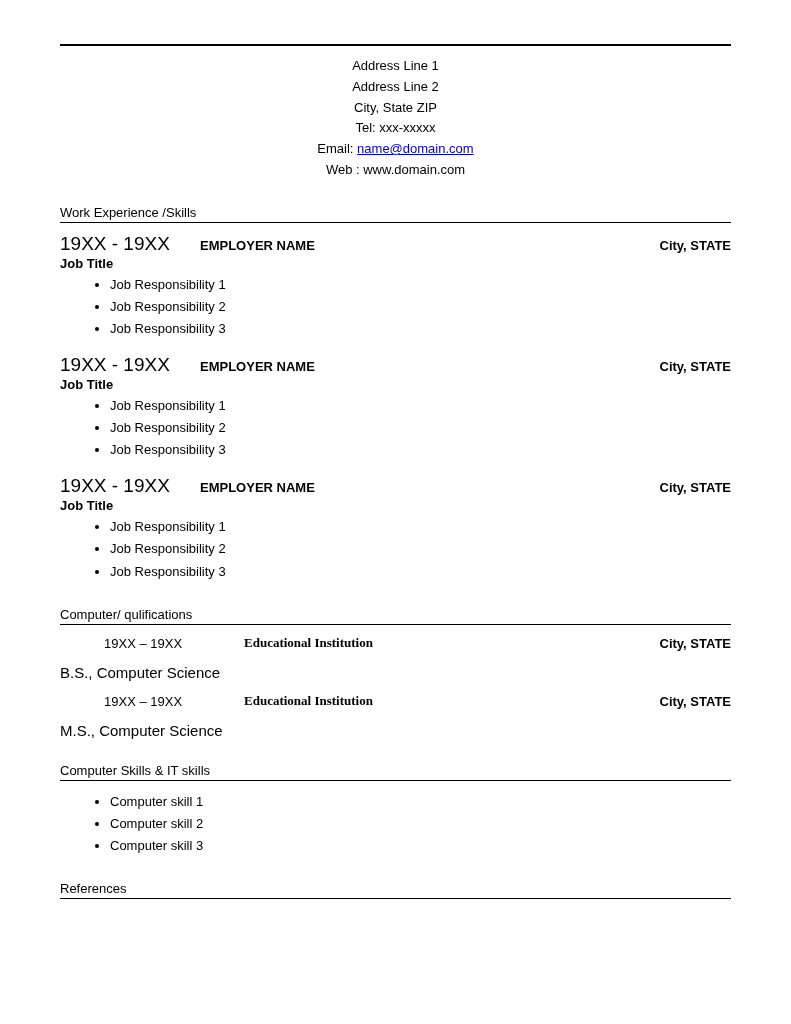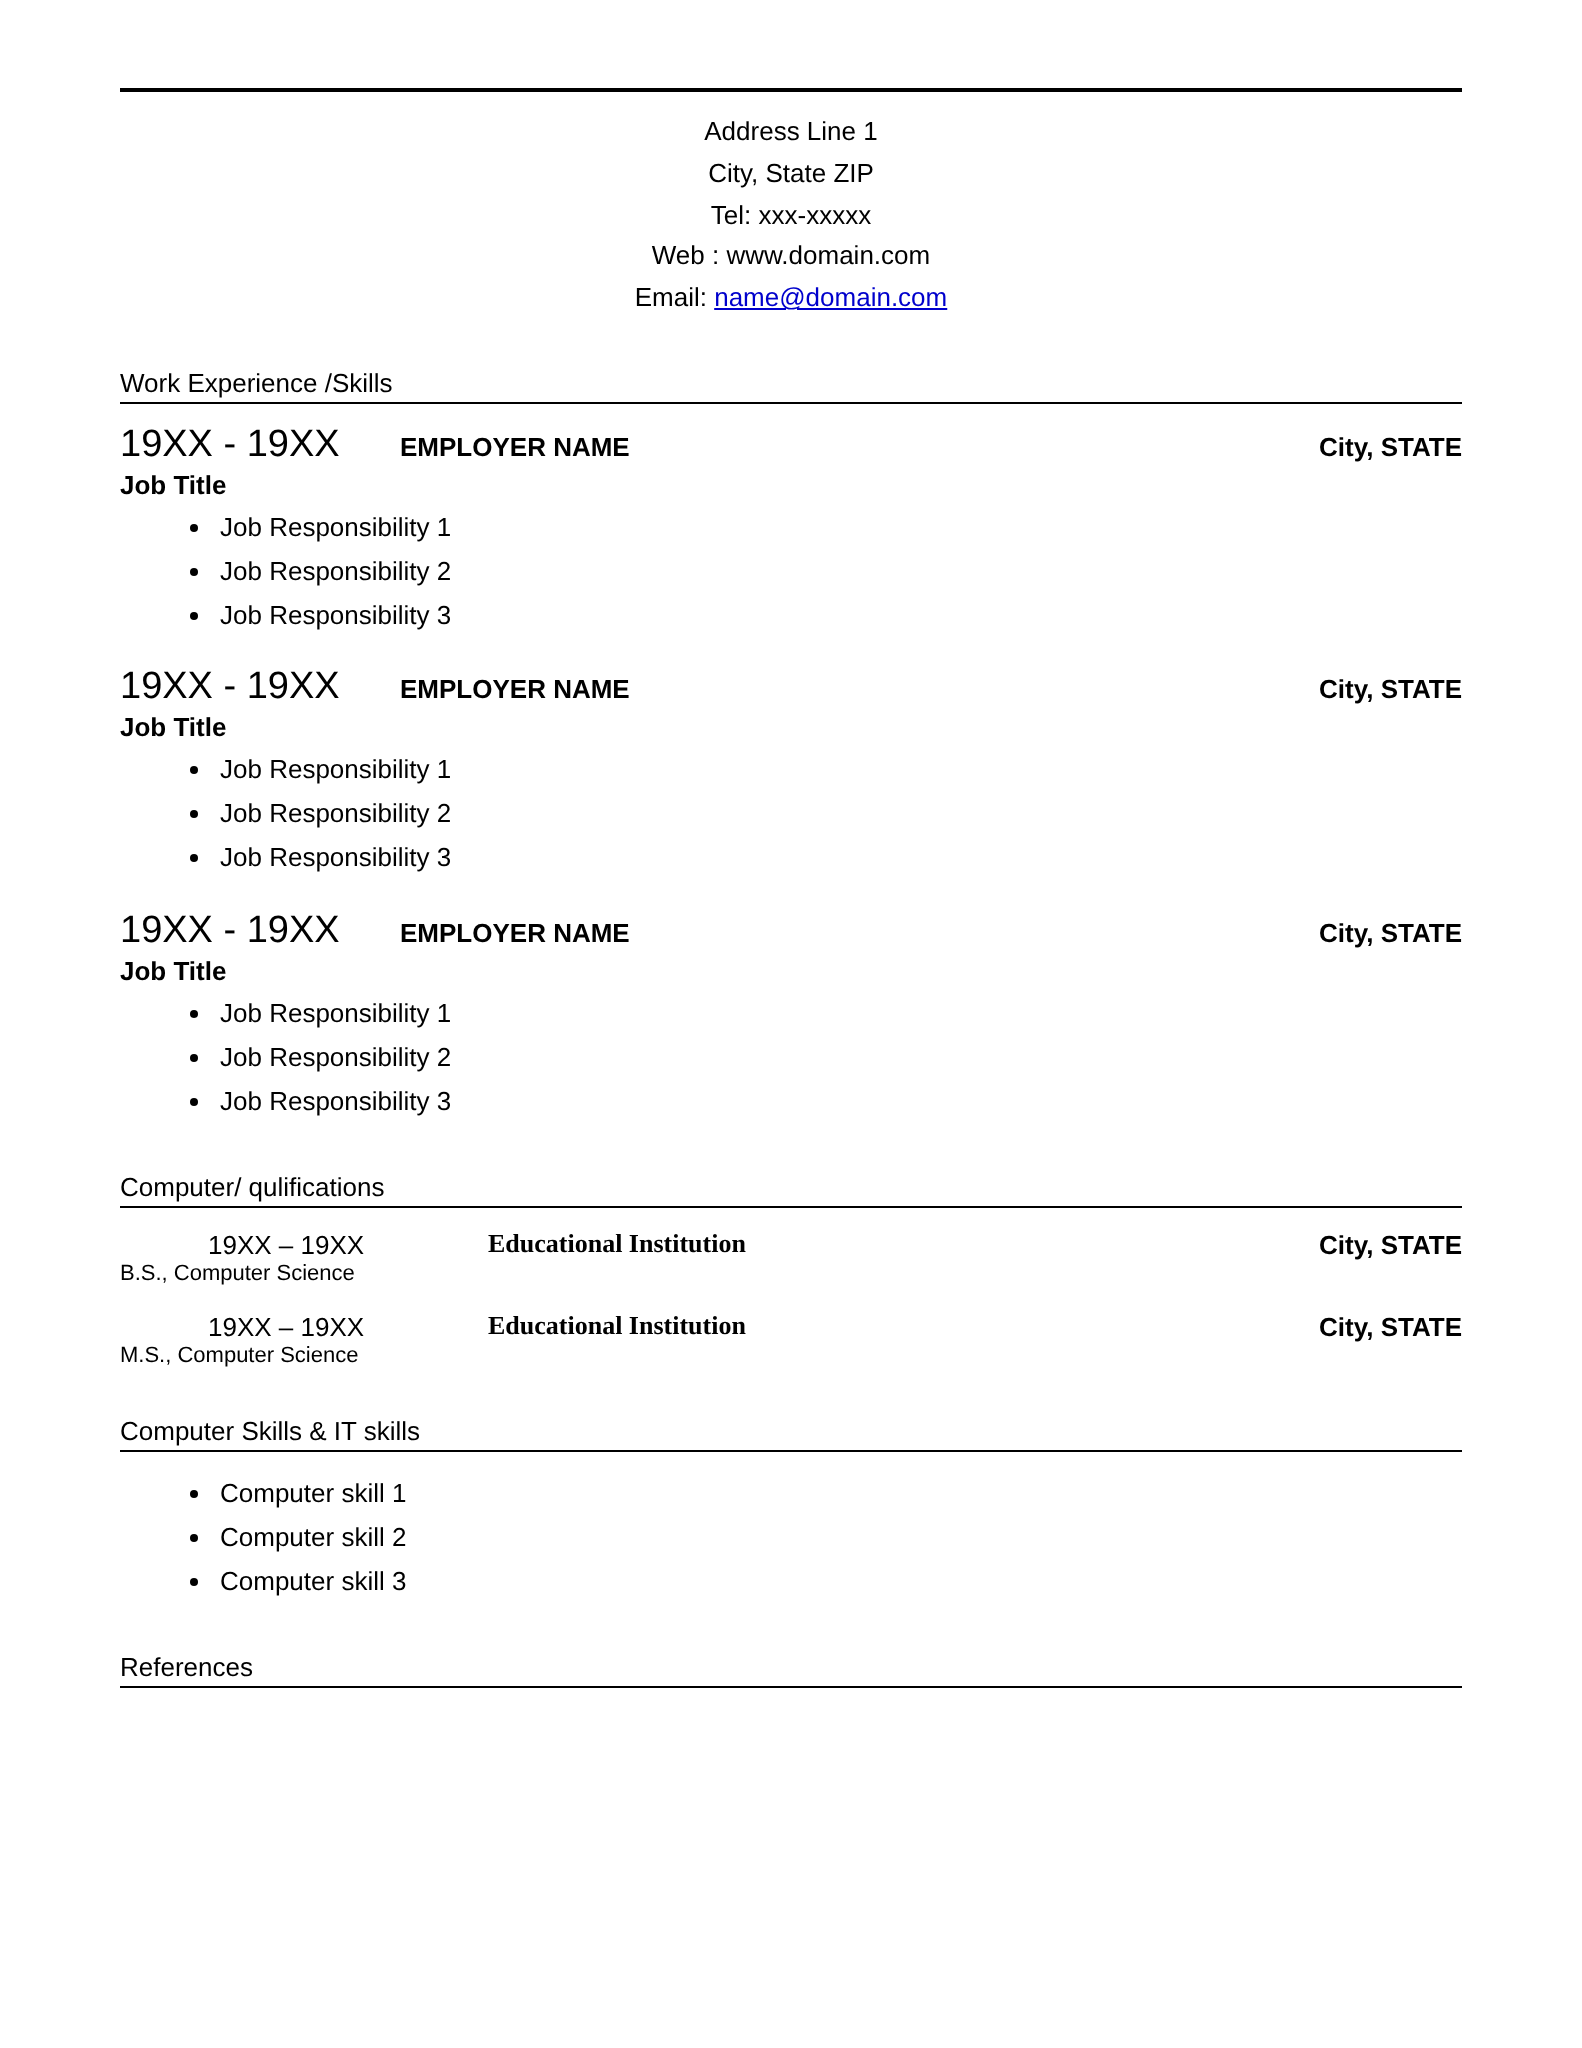--- a/index.html
+++ b/index.html
@@ -142,22 +142,22 @@
       font-family: Liberation Serif, serif;
     }
 
     .edu-location {
       font-weight: bold;
       font-size: 13px;
       text-align: right;
     }
 
     .edu-degree {
-      font-size: 11px;
-      margin-top: 1px;
+      font-size: 15px;
+      margin-top: 13px;
     }
 
     
     .skills-list {
       list-style: disc;
       padding-left: 50px;
       line-height: 1.7;
     }
 
     .skills-list li {
@@ -171,26 +171,27 @@
   </style>
 </head>
 <body>
 
 <div class="resume-container">
 
   <div class="header-section">
     <hr class="name-divider">
     <div class="contact-info">
       <div>Address Line 1</div>
+      <div>Address Line 2</div>
       <div>City, State ZIP</div>
       <div>Tel: xxx-xxxxx</div>
-      <div>Web : www.domain.com</div>
       <div>
         <span>Email: </span><a href="mailto:name@domain.com">name@domain.com</a>
       </div>
+      <div>Web : www.domain.com</div>
     </div>
   </div>
 
   <div class="section">
     <div class="section-title">Work Experience /Skills</div>
     <hr class="section-divider">
 
     <div class="job-entry">
       <div class="job-header">
         <span class="job-dates">19XX - 19XX</span>

